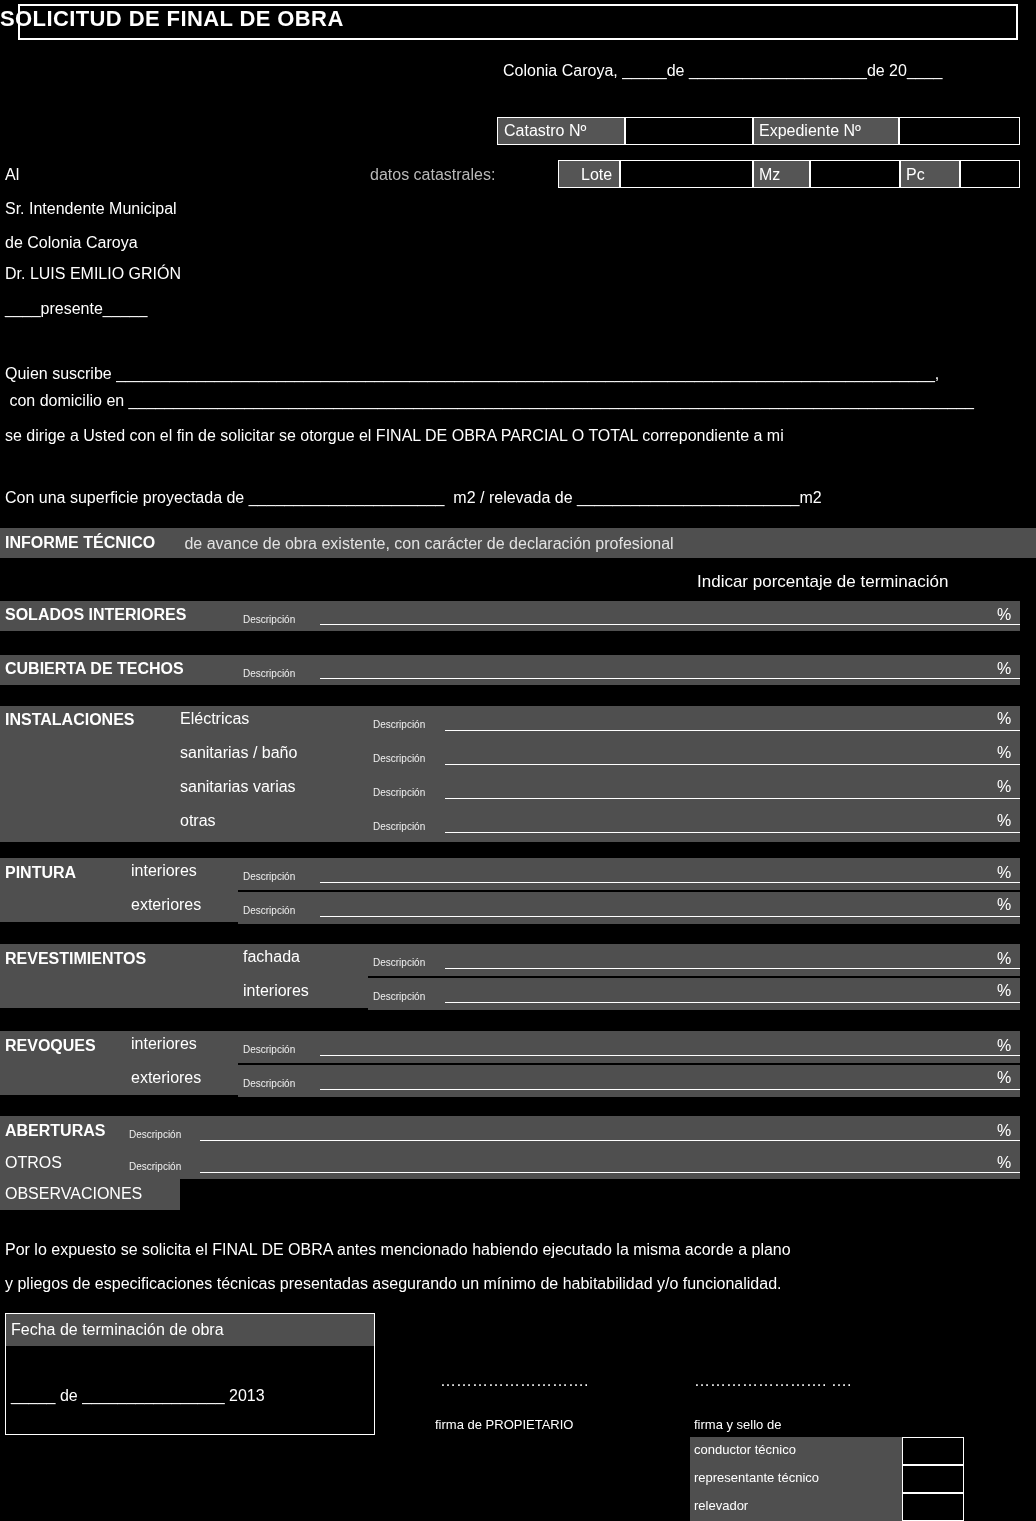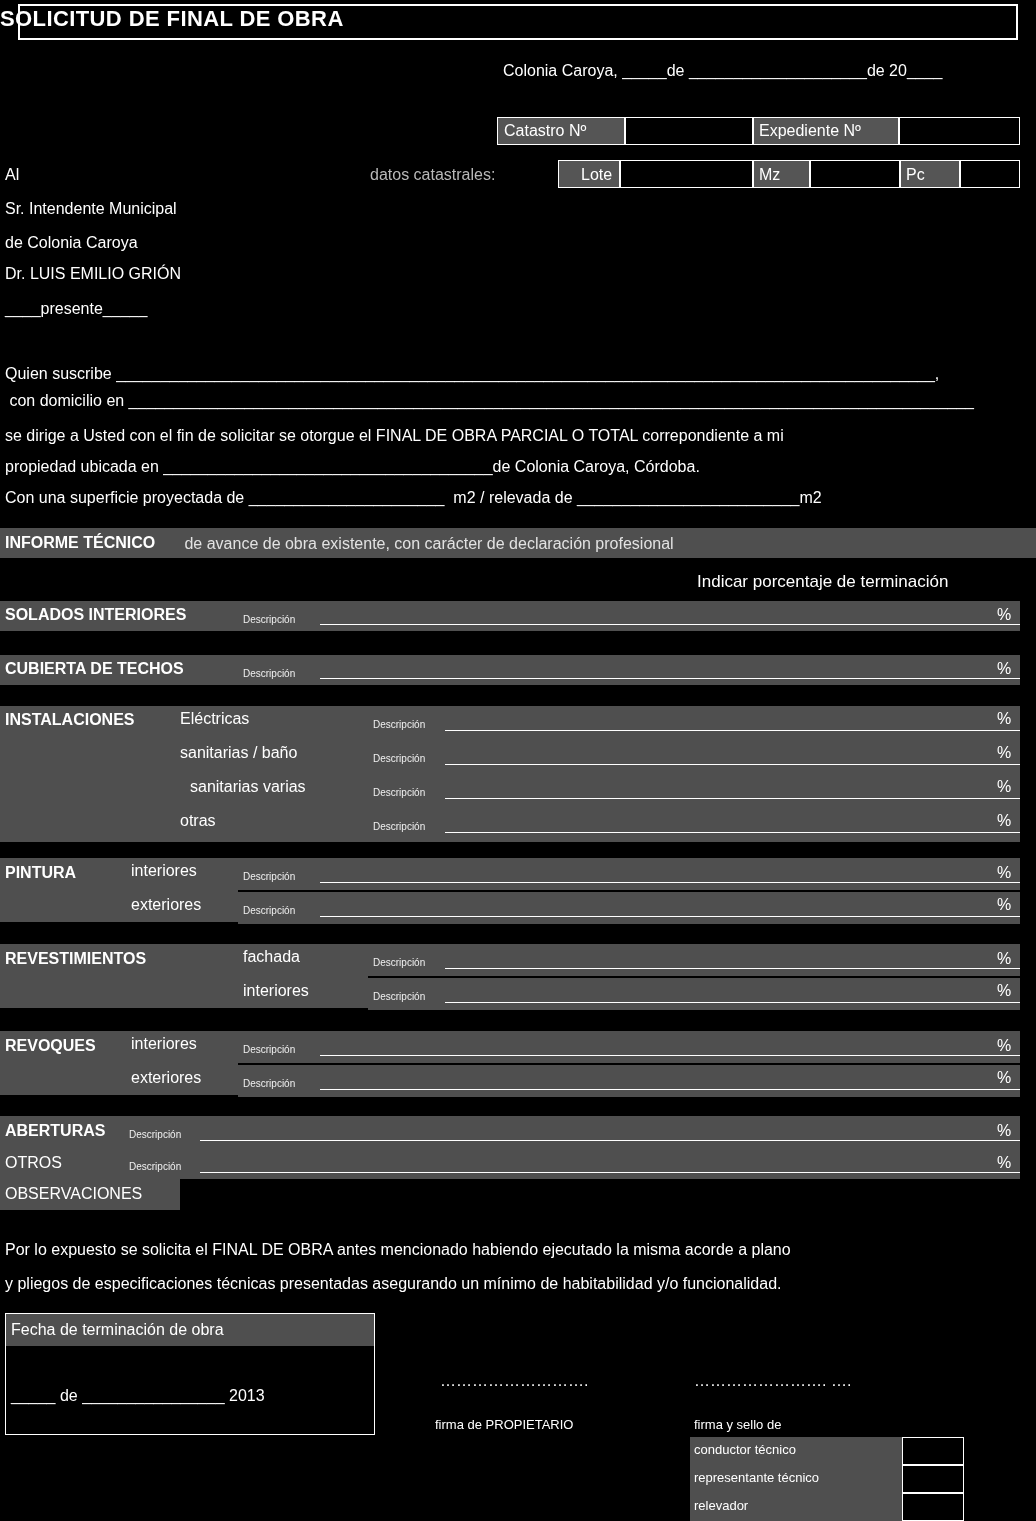--- a/index.html
+++ b/index.html
@@ -125,21 +125,20 @@
 
   <div class="t" style="left:5px; top:166px;">Al</div>
   <div class="t" style="left:5px; top:200px;">Sr. Intendente Municipal</div>
   <div class="t" style="left:5px; top:234px;">de Colonia Caroya</div>
   <div class="t" style="left:5px; top:265px;">Dr. LUIS EMILIO GRIÓN</div>
   <div class="t" style="left:5px; top:300px;">____presente_____</div>
 
   <div class="t" style="left:5px; top:365px;">Quien suscribe ____________________________________________________________________________________________,</div>
   <div class="t" style="left:5px; top:392px;"> con domicilio en _______________________________________________________________________________________________</div>
   <div class="t" style="left:5px; top:427px;">se dirige a Usted con el fin de solicitar se otorgue el FINAL DE OBRA PARCIAL O TOTAL correpondiente a mi</div>
-  <div class="t" style="left:5px; top:458px;">propiedad ubicada en _____________________________________de Colonia Caroya, Córdoba.</div>
   <div class="t" style="left:5px; top:489px;">Con una superficie proyectada de ______________________  m2 / relevada de _________________________m2</div>
 
   <div class="greybar" style="left:0px; top:528px; width:1036px; height:30px;"></div>
   <div class="t bold" style="left:5px; top:534px;">INFORME TÉCNICO</div>
   <div class="t" style="left:180px; top:535px; color:#e2e2e2;"> de avance de obra existente, con carácter de declaración profesional</div>
 
   <div class="t" style="left:697px; top:573px; font-size:17px;">Indicar porcentaje de terminación</div>
 
   <div class="greybar" style="left:0px; top:601px; width:238px; height:30px;"></div>
   <div class="t bold" style="left:5px; top:606px;">SOLADOS INTERIORES</div>
@@ -163,21 +162,21 @@
   <div class="desc" style="left:373px; top:719px;">Descripción</div>
   <div class="line" style="left:445px; top:730px; width:575px;"></div>
   <div class="pct" style="left:997px; top:710px;">%</div>
 
   <div class="t" style="left:180px; top:744px;">sanitarias / baño</div>
   <div class="greybar" style="left:368px; top:740px; width:652px; height:34px;"></div>
   <div class="desc" style="left:373px; top:753px;">Descripción</div>
   <div class="line" style="left:445px; top:764px; width:575px;"></div>
   <div class="pct" style="left:997px; top:744px;">%</div>
 
-  <div class="t" style="left:180px; top:778px;margin-left:10px;">sanitarias varias</div>
+  <div class="t" style="left:180px; top:778px;">sanitarias varias</div>
   <div class="greybar" style="left:368px; top:774px; width:652px; height:34px;"></div>
   <div class="desc" style="left:373px; top:787px;">Descripción</div>
   <div class="line" style="left:445px; top:798px; width:575px;"></div>
   <div class="pct" style="left:997px; top:778px;">%</div>
 
   <div class="t" style="left:180px; top:812px;">otras</div>
   <div class="greybar" style="left:368px; top:808px; width:652px; height:34px;"></div>
   <div class="desc" style="left:373px; top:821px;">Descripción</div>
   <div class="line" style="left:445px; top:832px; width:575px;"></div>
   <div class="pct" style="left:997px; top:812px;">%</div>

